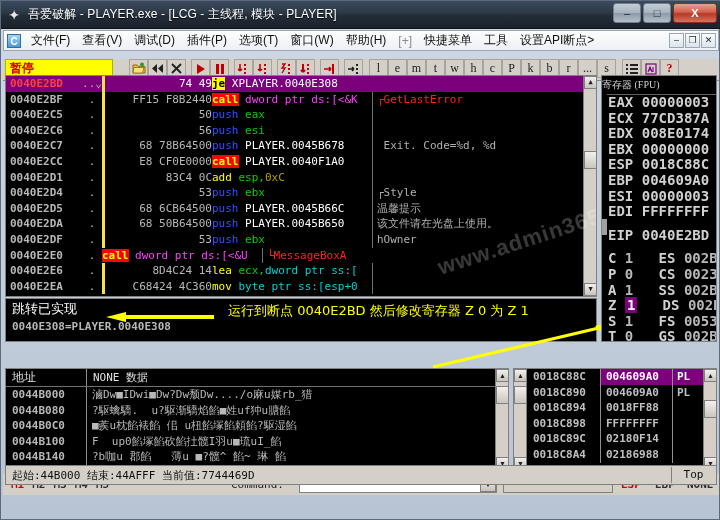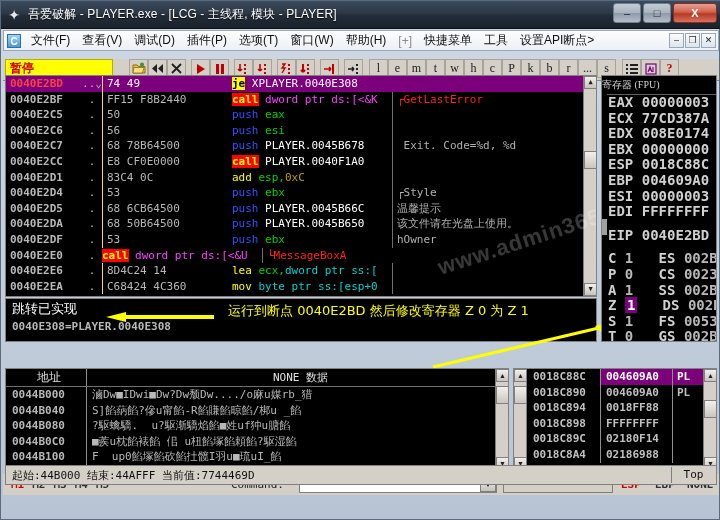--- a/index.html
+++ b/index.html
@@ -126,22 +126,22 @@
     font-family: "DejaVu Sans Mono", monospace;
     font-size: 11px;
   }
   .drow {
     height: 15.6px; line-height: 15.6px; display: flex; white-space: pre;
     position: relative;
   }
   .drow.sel .c-addr { color: #ff4040; font-weight: bold; }
   .c-addr { width: 76px; padding-left: 4px; color: #b8b8b8; box-sizing: border-box; font-weight: bold;}
   .c-mark { width: 20px; text-align: center; color: #b8b8b8; box-sizing: border-box; }
-  .c-hex  { width: 130px; color: #b8b8b8; box-sizing: border-box; padding-left: 4px;
-            border-left: 1px solid #fde047; }
+  .c-hex  { width: 110px; color: #b8b8b8; box-sizing: border-box; padding-left: 4px;
+            border-left: 3px solid #fde047; text-align: right; }
   .c-asm  { width: 160px; box-sizing: border-box; overflow: hidden; }
   .c-cmt  { flex: 1; color: #b8b8b8; box-sizing: border-box; border-left: 1px solid #707070; padding-left: 4px; overflow: hidden;}
   .drow.hl .c-addr, .drow.hl .c-mark, .drow.hl .c-hex, .drow.hl .c-asm, .drow.hl .c-cmt {
     background: #7c007c;
   }
   .drow.hl .c-hex { color: #ffffff; }
   .drow.hl .c-cmt { border-left-color: #7c007c; }
   .mn-blue { color: #3050ff; }
   .mn-yellow { color: #ffff00; }
   .mn-hl { background: #ff0000; color: #ffff00; font-weight: bold; }
@@ -223,21 +223,21 @@
 
   
   #dump {
     position: absolute; left: 4px; top: 367px; width: 504px; height: 103px;
     background: #000000; border: 1px solid #808080; box-sizing: border-box;
     overflow: hidden;
   }
   #dump-head {
     height: 17px; line-height: 17px; color: #e0e0e0; font-size: 12px;
     font-family: "DejaVu Sans", sans-serif; display: flex;
-    border-bottom: 1px solid #707070; white-space: pre; text-align: center;
+    border-bottom: 1px solid #707070; white-space: pre;
   }
   #dump-head .h-addr { width: 80px; padding-left: 6px; box-sizing: border-box; }
   #dump-head .h-data { flex:1; padding-left: 6px; box-sizing: border-box;
                        border-left: 1px solid #909090; font-family: "DejaVu Sans Mono", monospace; font-size: 11px;}
   .hrow {
     height: 15.6px; line-height: 15.6px; display: flex; white-space: pre;
     font-family: "DejaVu Sans Mono", monospace; font-size: 11px; color: #b8b8b8;
     font-weight: bold;
   }
   .hrow .h-addr { width: 80px; padding-left: 6px; box-sizing: border-box; }
@@ -565,21 +565,20 @@
       </div>
   </div>
 
   <div id="dump">
     <div id="dump-head">
       <div class="h-addr">地址</div>
       <div class="h-data">NONE 数据</div>
     </div>
     <div id="dump-rows">
         <div class="hrow"><div class="h-addr">0044B000</div><div class="h-data">滷Dw■IDwi■Dw?Dw颓Dw..../o麻u媒rb_猎</div></div>
-        <div class="hrow"><div class="h-addr">0044B040</div><div class="h-data">S]餡蒳餡?傪u甯餡-R餡賺餡晾餡/梆u _餡</div></div>
         <div class="hrow"><div class="h-addr">0044B080</div><div class="h-data">?駆蠄驕.  u?駆渐驕焰餡■姓uf狆u膅餡</div></div>
         <div class="hrow"><div class="h-addr">0044B0C0</div><div class="h-data">■蒺u枕餡裱餡 佀 u杻餡塚餡頼餡?駆湿餡</div></div>
         <div class="hrow"><div class="h-addr">0044B100</div><div class="h-data">F  up0餡塚餡砍餡扗髋I羽u■琉uI_餡</div></div>
         <div class="hrow"><div class="h-addr">0044B140</div><div class="h-data">?b咖u 郡餡   薄u ■?髋^ 餡~ 琳 餡</div></div>
       </div>
     <div id="dump-vscroll">
       <div class="sb-arrow">▲</div>
       <div class="sb-thumb" style="margin-top:4px"></div>
       <div class="sb-arrow" style="position:absolute;bottom:0;left:0">▼</div>
     </div>

